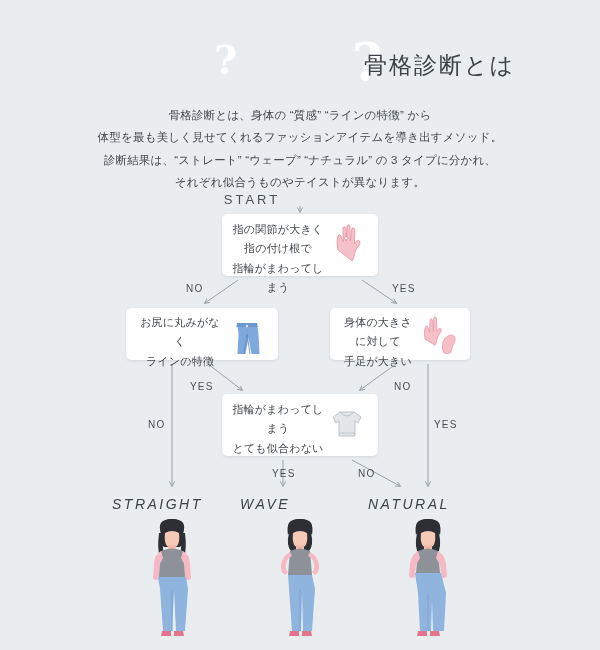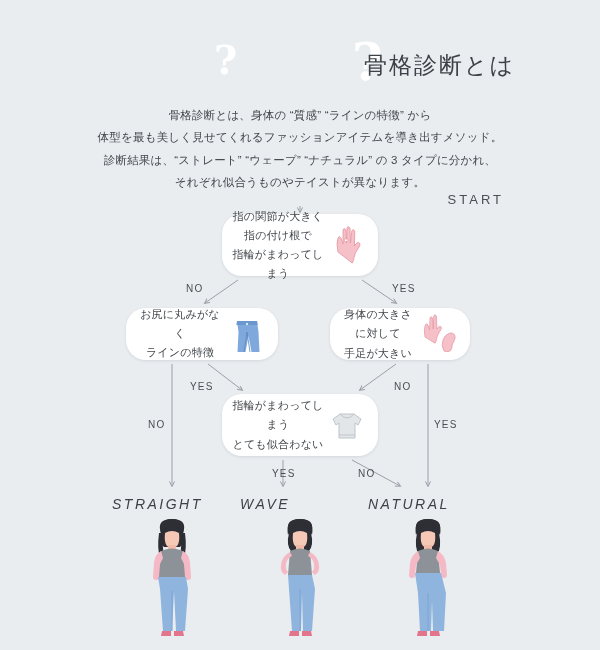--- a/index.html
+++ b/index.html
@@ -72,35 +72,34 @@
     color: #43474c;
     letter-spacing: 0.2px;
   }
 
   
   .start-label {
     position: absolute;
     top: 192px;
     left: 0;
     width: 504px;
-    text-align: right;
+    text-align: center;
     font-size: 13px;
     letter-spacing: 3px;
     color: #4a4f55;
     font-weight: normal;
   }
 
   
   .card {
     position: absolute;
     background: #ffffff;
-    border-radius: 20px;
+    border-radius: 5px;
     box-shadow: 0 1px 3px rgba(70,80,90,0.13);
     display: flex;
-    align-items: center;
     box-sizing: border-box;
   }
   .card .ctext {
     font-size: 11px;
     line-height: 1.75;
     color: #43474c;
     text-align: center;
     flex: 1;
     letter-spacing: 0.2px;
   }

